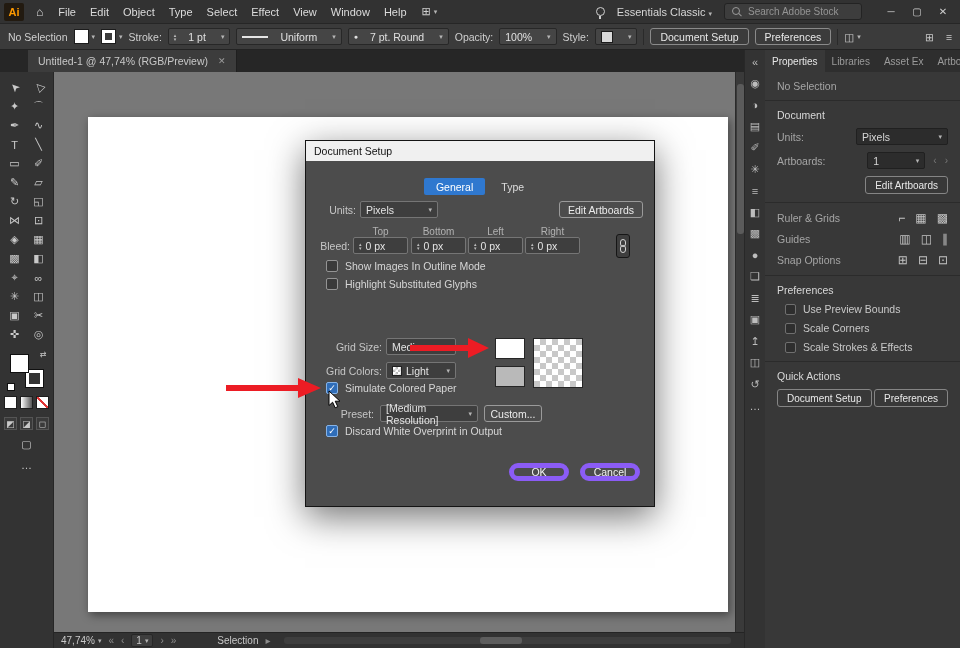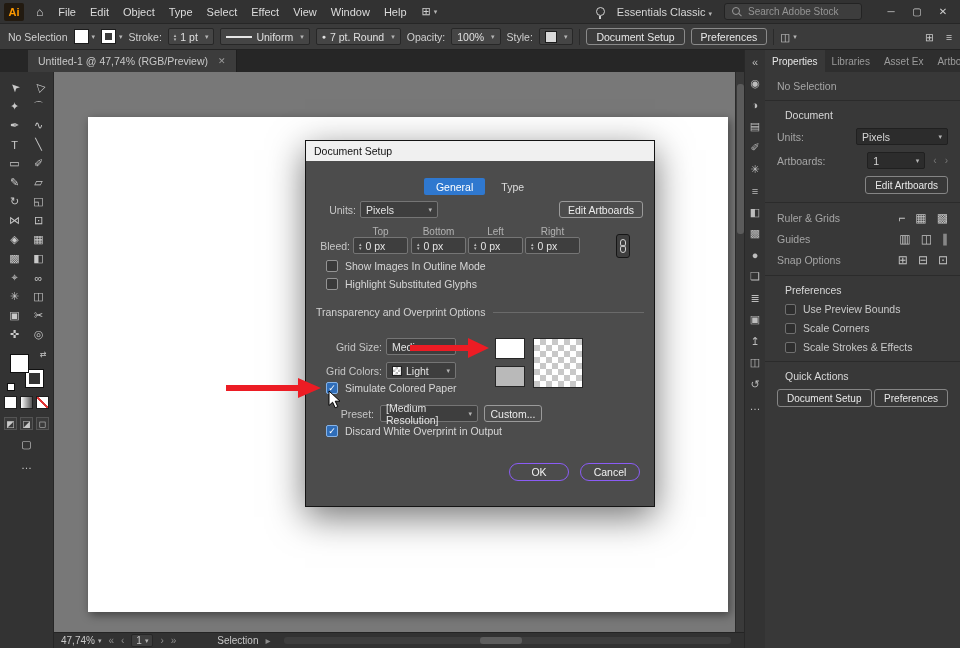--- a/index.html
+++ b/index.html
@@ -27,21 +27,21 @@
   .mag::after{content:"";position:absolute;left:6.5px;top:6.5px;width:4px;height:1px;background:#9a9a9a;transform:rotate(45deg);transform-origin:0 0}
   .win-btns{display:flex;margin-left:4px}
   .win-btn{width:26px;height:24px;display:flex;align-items:center;justify-content:center;font-size:10px;color:#cfcfcf}
 
   
   .controlbar{position:absolute;left:0;top:24px;width:960px;height:26px;background:#3b3b3b;
               border-bottom:1px solid #232323;display:flex;align-items:center;gap:6px;padding:0 8px;
               font-size:10.5px;z-index:5;color:#cfcfcf}
   .swatch{width:15px;height:15px;border:1px solid #1c1c1c;background:#fff}
   .stroke-swatch{width:15px;height:15px;border:1px solid #1c1c1c;background:#3b3b3b;box-shadow:inset 0 0 0 3px #fff}
-  .cfield{display:flex;align-items:center;gap:4px;background:#454545;border:1px solid #272727;
+  .cfield{display:flex;align-items:center;gap:12px;background:#454545;border:1px solid #272727;
           height:17px;padding:0 5px;border-radius:2px;color:#e0e0e0}
   .spin{display:flex;flex-direction:column;font-size:5px;line-height:4px;color:#bdbdbd}
   .brushline{width:26px;height:2px;background:#e6e6e6}
   .cbtn{border:1px solid #8a8a8a;border-radius:3px;height:17px;display:flex;align-items:center;
         padding:0 9px;color:#e8e8e8;background:transparent;font-size:10.5px}
   .vsep{width:1px;height:16px;background:#2a2a2a}
   .cb-right{margin-left:auto;display:flex;align-items:center;gap:12px;color:#c9c9c9}
 
   
   .tabbar{position:absolute;left:0;top:50px;width:744px;height:22px;background:#262626;
@@ -96,21 +96,21 @@
               padding-top:5px;gap:8.5px;font-size:11px;color:#bdbdbd;z-index:4}
   .strip-icon{height:13px;display:flex;align-items:center;justify-content:center}
 
   
   .rpanel{position:absolute;left:765px;top:50px;width:195px;height:598px;background:#383838;z-index:4}
   .rtabs{display:flex;height:22px;background:#2e2e2e;font-size:10px;color:#9b9b9b;align-items:center}
   .rtab{padding:0 7px;height:22px;display:flex;align-items:center;white-space:nowrap}
   .rtab.active{background:#383838;color:#e6e6e6}
   .rcontent{padding:8px 12px;font-size:10.5px}
   .rmuted{color:#a5a5a5}
-  .rheader{color:#d8d8d8;margin:4px 8px 2px}
+  .rheader{color:#d8d8d8;margin:4px 0 2px}
   .rrow{display:flex;align-items:center;justify-content:space-between;margin:7px 0}
   .rdrop{display:flex;align-items:center;justify-content:space-between;background:#2c2c2c;
          border:1px solid #202020;border-radius:2px;height:17px;padding:0 5px;color:#d6d6d6}
   .ricons{display:flex;gap:10px;font-size:12px;color:#c2c2c2}
   .rdiv{height:1px;background:#2b2b2b;margin:8px -12px}
   .rchk-row{display:flex;align-items:center;gap:7px;margin:7px 8px;color:#c9c9c9}
   .rchk{width:11px;height:11px;border:1px solid #6f6f6f;background:#2e2e2e;border-radius:2px;flex:0 0 auto}
   .rbtn{border:1px solid #858585;border-radius:3px;height:18px;display:flex;align-items:center;
         justify-content:center;color:#e8e8e8;font-size:10px;padding:0 9px}
   .arrow-dim{color:#777;font-size:10px}
@@ -143,21 +143,21 @@
   .mini-checker{width:10px;height:10px;border:1px solid #222;margin-right:4px;background-color:#fff;
     background-image:linear-gradient(45deg,#bbb 25%,transparent 25%,transparent 75%,#bbb 75%),
                      linear-gradient(45deg,#bbb 25%,transparent 25%,transparent 75%,#bbb 75%);
     background-position:0 0,2.5px 2.5px;background-size:5px 5px}
   .prev-white{position:absolute;left:189px;top:197px;width:30px;height:21px;background:#fff;border:1px solid #262626}
   .prev-gray{position:absolute;left:189px;top:225px;width:30px;height:21px;background:#b9b9b9;border:1px solid #262626}
   .prev-checker{position:absolute;left:227px;top:197px;width:50px;height:50px;border:1px solid #262626;background-color:#fff;
     background-image:linear-gradient(45deg,#c8c8c8 25%,transparent 25%,transparent 75%,#c8c8c8 75%),
                      linear-gradient(45deg,#c8c8c8 25%,transparent 25%,transparent 75%,#c8c8c8 75%);
     background-position:0 0,6px 6px;background-size:12px 12px}
-  .pill{position:absolute;height:18px;border:1px solid #8b5cf6;border-radius:9px;display:flex;
+  .pill{position:absolute;height:18px;border:5px solid #8b5cf6;border-radius:9px;display:flex;
         align-items:center;justify-content:center;color:#f2f2f2;background:#4c4c4c}
 
   .overlay{position:absolute;z-index:25}
   .cursor{position:absolute;z-index:30}
 </style>
 </head>
 <body>
 
 <div class="app">
 
@@ -492,23 +492,20 @@
 
     <div class="dchk-row" style="left:20px;top:119px">
       <span class="dchk"></span>
       <span>Show Images In Outline Mode</span>
     </div>
     <div class="dchk-row" style="left:20px;top:137px">
       <span class="dchk"></span>
       <span>Highlight Substituted Glyphs</span>
     </div>
 
-    <div class="dsection" style="top:165px">
-      <span>Transparency and Overprint Options</span>
-    </div>
 
     <span class="dlabel" style="left:8px;top:200px;width:68px">Grid Size:</span>
     <span class="ddrop" style="left:80px;top:197px;width:70px">
       <span class="grow">Medium</span>
       <span class="dd">▾</span>
     </span>
 
     <span class="dlabel" style="left:8px;top:224px;width:68px">Grid Colors:</span>
     <span class="ddrop" style="left:80px;top:221px;width:70px">
       <span class="mini-checker"></span>

